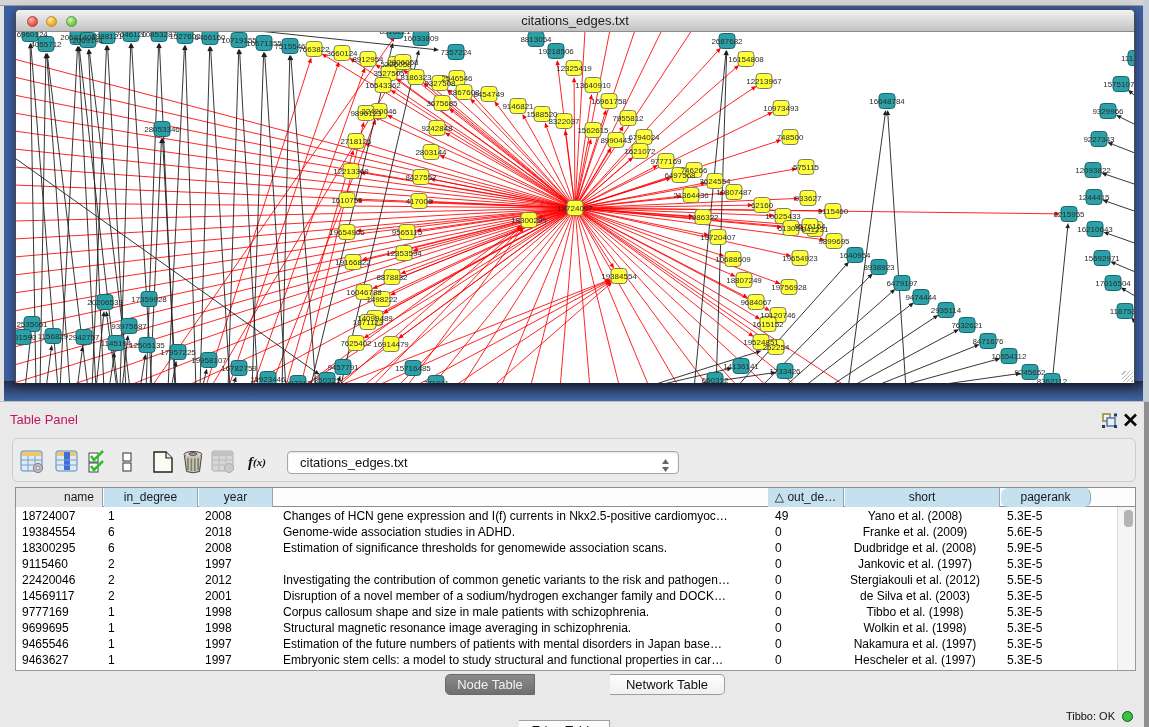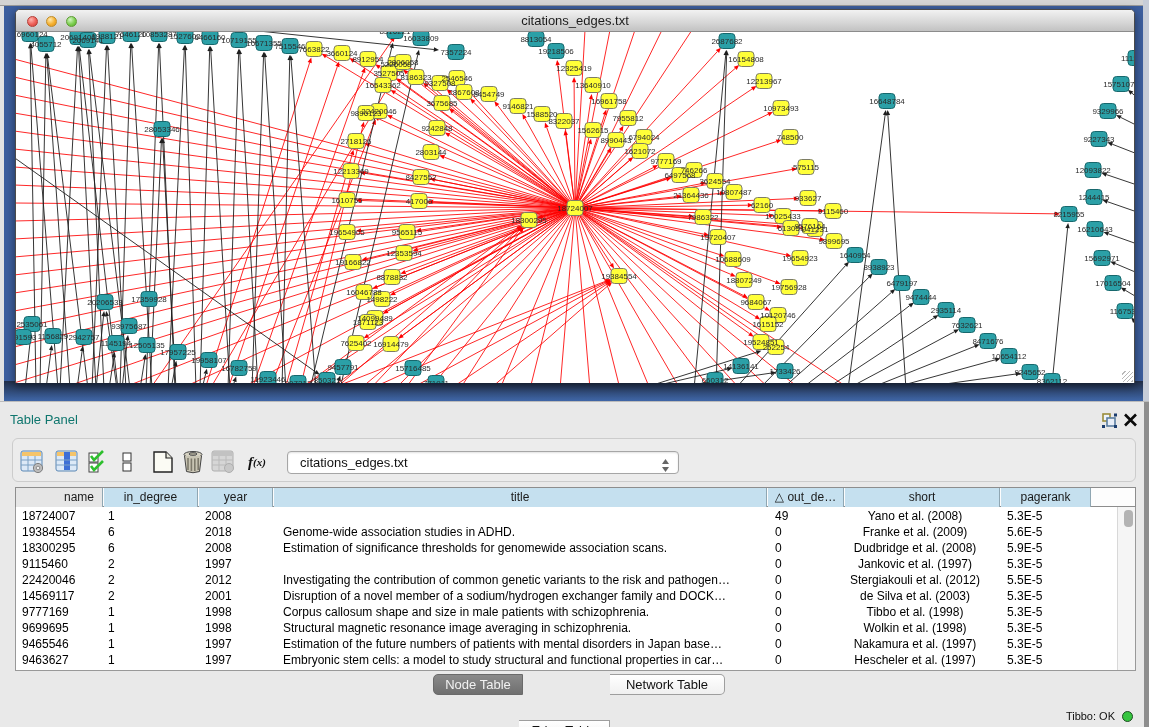--- a/index.html
+++ b/index.html
@@ -24,21 +24,21 @@
 .tl { position:absolute; top:5.5px; width:11px; height:11px; border-radius:50%; }
 #tl-r { left:10.5px; background:radial-gradient(circle at 35% 30%, #ffb3ad, #ee6058 55%, #ca3f37); border:1px solid #b43c35;}
 #tl-y { left:30px; background:radial-gradient(circle at 35% 30%, #ffe9b0, #f5b02e 55%, #d98f23); border:1px solid #c08b25;}
 #tl-g { left:49.5px; background:radial-gradient(circle at 35% 30%, #d2f5c3, #7ccf4f 55%, #57a82d); border:1px solid #5d9b34;}
 #gcontent { left:0; top:22px; width:1118px; height:351px; background:#fff; overflow:hidden; }
 #grip { right:1px; bottom:1px; width:11px; height:11px;
   background:repeating-linear-gradient(135deg, transparent 0 2px, #b9b9b9 2px 3px); }
 
 
 #tpanel { left:0; top:401px; width:1149px; height:326px; background:#e9e9e9; border-top:1px solid #bcbcbc; }
-#tptitle { left:10px; top:10px; font-size:13px; color:#0f766e; }
+#tptitle { left:10px; top:10px; font-size:13px; color:#be185d; }
 #tpbtns { left:1100px; top:10px; }
 #toolwrap { left:12px; top:36px; width:1124px; height:44px; background:#ececec;
   border:1px solid #cccccc; border-radius:6px; }
 #combo { left:287px; top:49px; width:392px; height:23px; background:#fff;
   border:1px solid #a6a6a6; border-radius:4px; font-size:13px; color:#111;
   line-height:21px; padding-left:12px; box-shadow:inset 0 1px 2px rgba(0,0,0,0.12); }
 #combo .arr { position:absolute; right:8px; top:2px; }
 
 #thead { left:15px; top:85px; width:1121px; height:20px; background:#fdfdfd;
   border:1px solid #8d8d8d; }
@@ -49,21 +49,21 @@
 .tr { position:absolute; left:0; width:1121px; height:16px; font-size:12px; color:#000; }
 .tr span { position:absolute; top:0; line-height:16px; white-space:nowrap; }
 .tr span.ctr { text-align:center; }
 #vscroll { left:1117px; top:105px; width:18px; height:163px; background:#f5f5f5; border-left:1px solid #d8d8d8; }
 #vthumb { left:1124px; top:108px; width:9px; height:17px; background:#b3b3b3; border-radius:4px; }
 
 
 #tabs { left:429px; top:272px; height:21px; font-size:13px; }
 .tab { position:absolute; top:0; height:21px; line-height:20px; text-align:center;
   border:1px solid #9e9e9e; background:linear-gradient(#ffffff,#f0f0f0); color:#111; }
-#tab1 { left:4px; width:90px; border-radius:5px 0 0 5px;
+#tab1 { left:16px; width:90px; border-radius:5px 0 0 5px;
   background:linear-gradient(#8a8a8a,#6f6f6f); color:#f2f2f2; border-color:#6a6a6a; }
 #tab2 { left:90px; width:91px; border-left:none;margin-top:46px; }
 #tab3 { left:181px; width:115px; border-left:none; border-radius:0 5px 5px 0; }
 
 #memory { right:34px; top:308px; font-size:11px; color:#111; }
 #memdot { left:1122px; top:309px; width:11px; height:11px; border-radius:50%;
   background:#35c53f; border:1px solid #1e4d22; }
 #darkstrip { left:1144px; top:0px; width:5px; height:326px; background:#8e8e8e; }
 </style></head>
 <body>
@@ -816,30 +816,30 @@
       </svg>
     </div>
     <div class="abs" id="combo">citations_edges.txt<span class="arr"><svg width="9" height="17" style="vertical-align:middle">
             <path d="M4.5 2 L8 7 L1 7 Z" fill="#666"></path>
             <path d="M4.5 15 L8 10 L1 10 Z" fill="#666"></path>
           </svg></span></div>
     <div class="abs" id="thead">
 <div class="th" style="left:0px;width:87px;background:#e6e6e6;padding-left:40px;">name</div>
 <div class="th" style="left:88px;width:94px;background:#c5e0ef;">in_degree</div>
 <div class="th" style="left:183px;width:74px;background:#c5e0ef;">year</div>
-<div class="th" style="left:258px;width:493px;background:#c5e0ef;">title</div>
 <div class="th" style="left:752px;width:76px;background:#c5e0ef;">△ out_de…</div>
 <div class="th" style="left:829px;width:155px;background:#c5e0ef;">short</div>
-<div class="th" style="left:985px;width:90px;background:#c5e0ef;">pagerank</div>
+<div class="th" style="left:985px;width:90px;background:#c5e0ef;border-radius:7px;">pagerank</div>
     </div>
     <div class="abs" id="tbody"></div>
 <div class="tr" style="top:106px">
         <span style="left:22px">18724007</span>
         <span style="left:108px">1</span>
         <span style="left:205px">2008</span>
+        <span style="left:283px">Changes of HCN gene expression and I(f) currents in Nkx2.5-positive cardiomyoc…</span>
         <span style="left:775px">49</span>
         <span class="ctr" style="left:844px;width:142px">Yano et al. (2008)</span>
         <span style="left:1007px">5.3E-5</span>
       </div>
 <div class="tr" style="top:122px">
         <span style="left:22px">19384554</span>
         <span style="left:108px">6</span>
         <span style="left:205px">2018</span>
         <span style="left:283px">Genome-wide association studies in ADHD.</span>
         <span style="left:775px">0</span>

